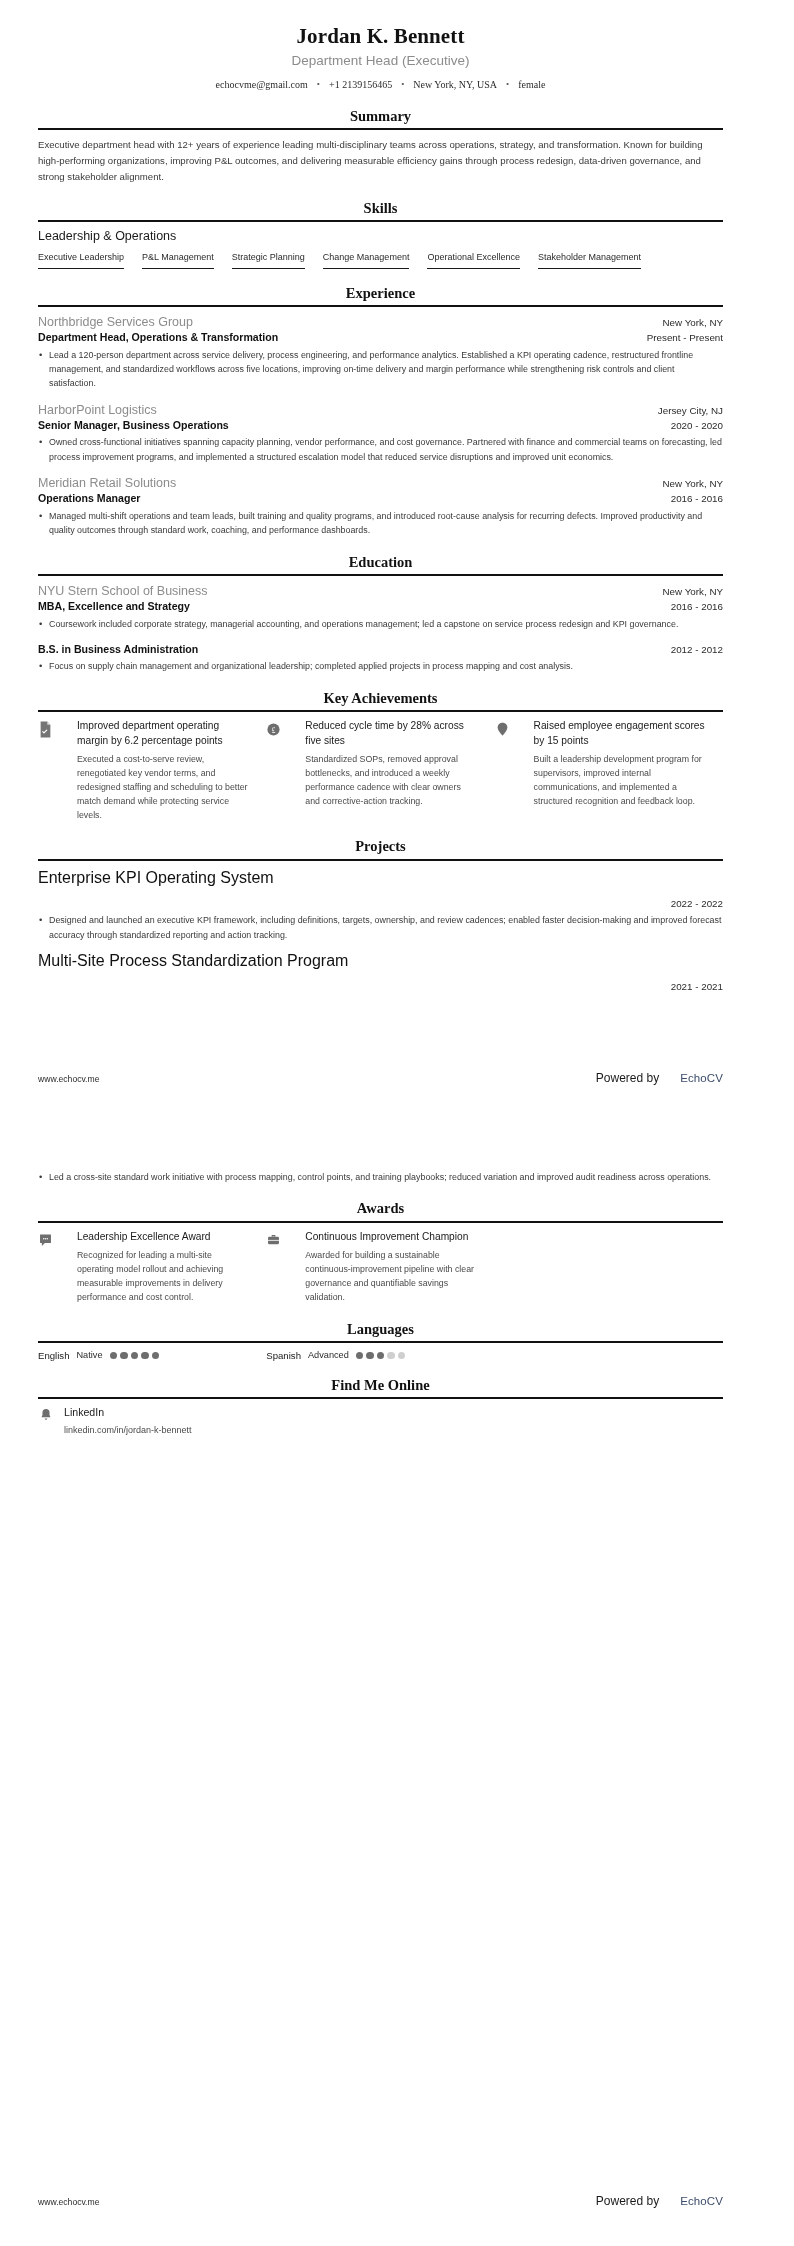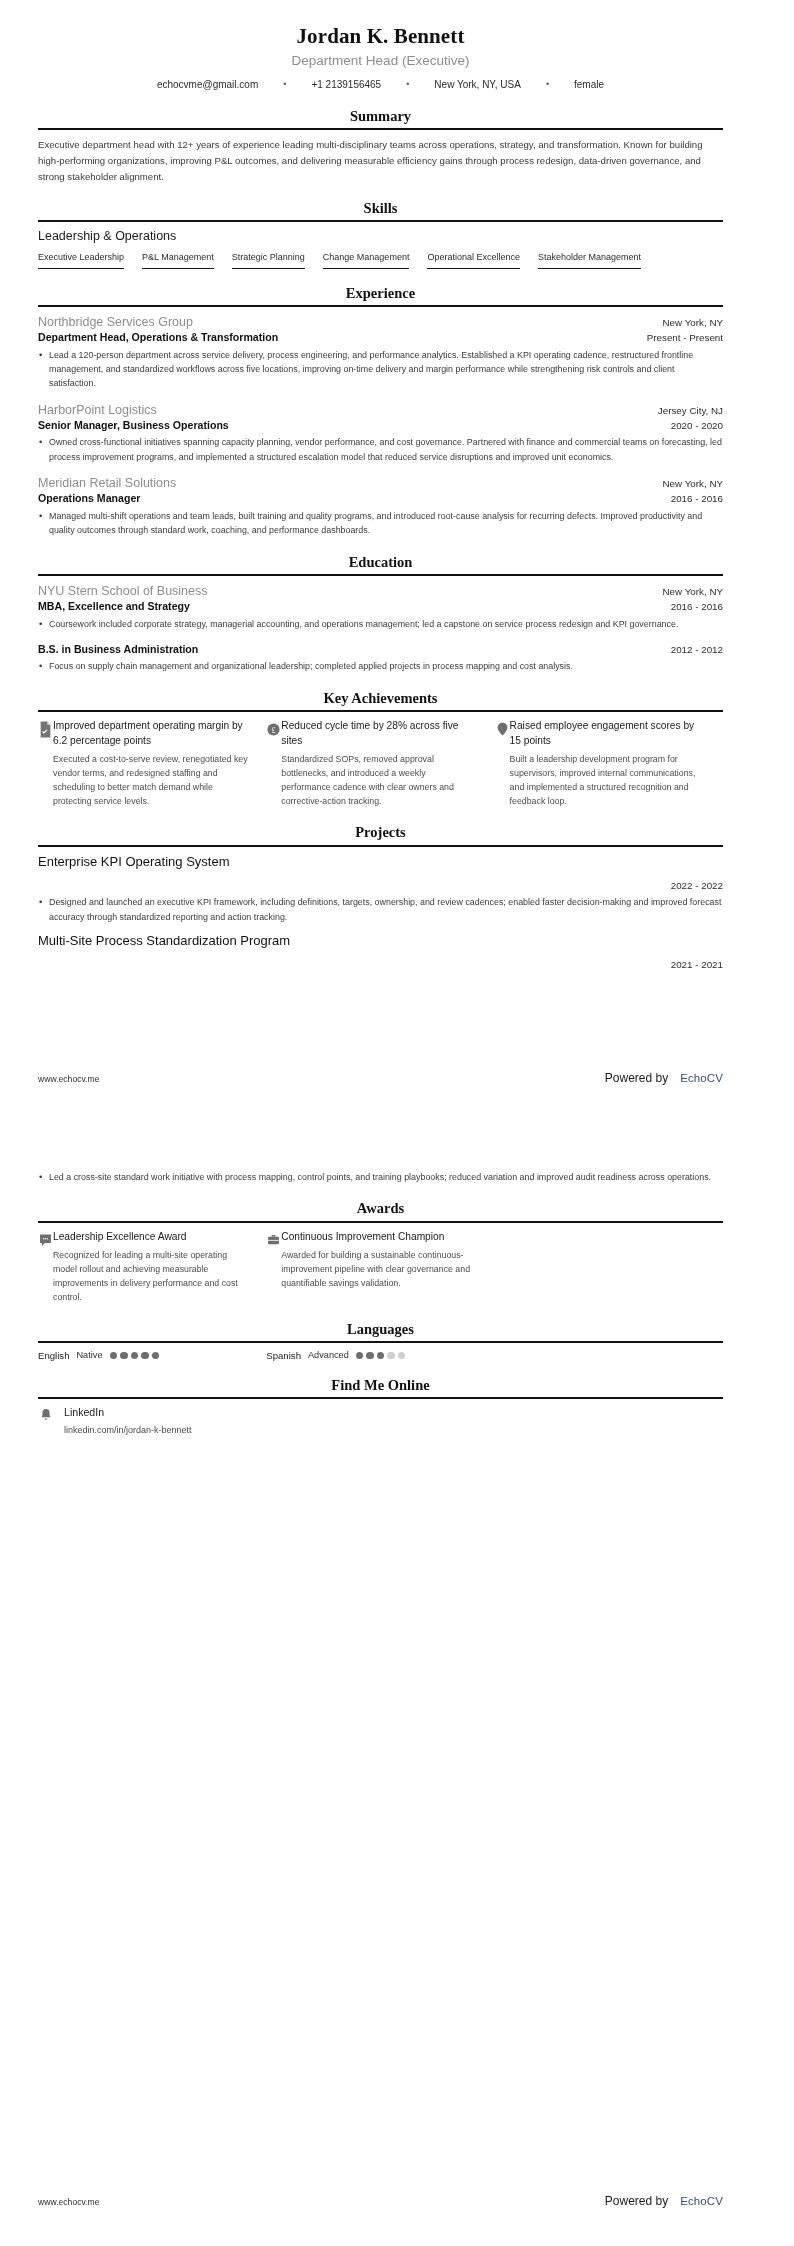--- a/index.html
+++ b/index.html
@@ -38,23 +38,24 @@
     margin: 0 0 8px 0;
     line-height: 1.25;
     font-weight: 400;
   }
   .contact-line {
     font-size: 10px;
     color: #2b2b2b;
     display: flex;
     justify-content: center;
     align-items: center;
-    gap: 16px;
+    gap: 0;
     flex-wrap: wrap;
     line-height: 1.4;
+    font-family: Liberation Serif, serif;
   }
   .contact-item { white-space: nowrap; }
   .contact-sep {
     display: inline-block;
     margin: 0 9px;
     color: #5a5a5a;
     font-size: 9px;
     transform: translateY(-1px);
   }
 
@@ -161,21 +162,21 @@
     font-size: 9.5px;
   }
 
   
   .cards {
     display: flex;
     gap: 0;
   }
   .card {
     display: flex;
-    gap: 0;
+    gap: 24px;
     padding-right: 18px;
   }
   .cards-3 .card { width: 33.33%; }
   .cards-2 .card { width: 33.33%; }
   .card-icon {
     flex: 0 0 15px;
     width: 15px;
     height: 17px;
     margin-top: 2px;
     color: #6e6e6e;
@@ -192,21 +193,21 @@
   .card-desc {
     font-size: 8.8px;
     color: #4a4a4a;
     line-height: 1.6;
     margin: 0;
   }
 
   
   .project { margin-bottom: 9px; }
   .project-name {
-    font-size: 13px;
+    font-size: 16px;
     color: #111111;
     line-height: 1.3;
     font-weight: 400;
   }
   .project-dates {
     font-size: 9.8px;
     color: #2b2b2b;
     text-align: right;
     line-height: 1.3;
     margin-top: 9px;
@@ -245,21 +246,21 @@
     justify-content: space-between;
     align-items: baseline;
     font-size: 8.6px;
     color: #2b2b2b;
   }
   .footer-powered { font-size: 12px; color: #1a1a1a; }
   .footer-brand {
     font-size: 11.5px;
     color: #3d4d6b;
     letter-spacing: .1px;
-    margin-left: 12px;
+    margin-left: 21px;
   }
 </style>
 </head>
 <body>
 
 <div class="page page-1">
 
   <div class="header">
     <h1 class="cv-name">Jordan K. Bennett</h1>
     <div class="cv-role">Department Head (Executive)</div>

